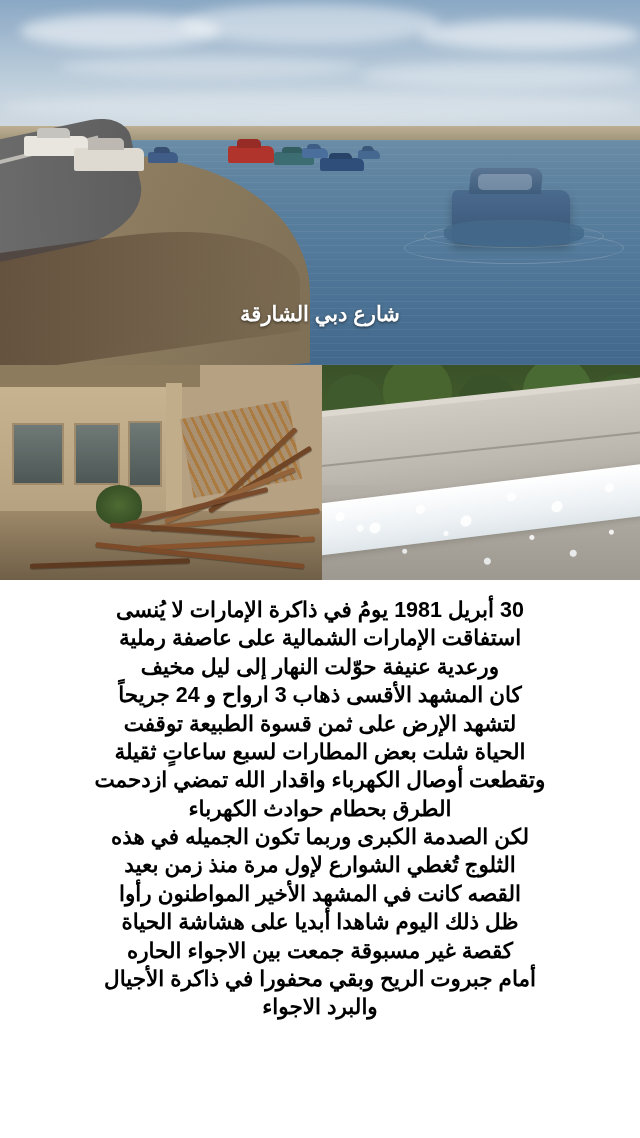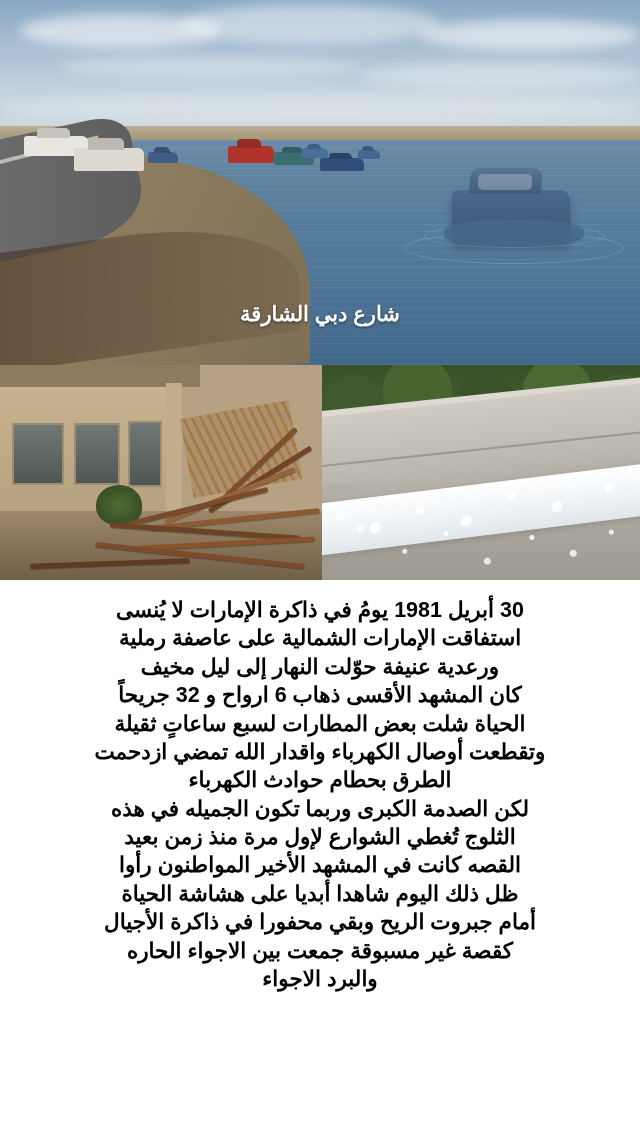--- a/index.html
+++ b/index.html
@@ -424,26 +424,27 @@
       <div class="hail-line"></div>
       <div class="hail-scatter"></div>
     </div>
 
   </div>
 
   <div class="text-block">
     <p>30 أبريل 1981 يومُ في ذاكرة الإمارات لا يُنسى</p>
     <p>استفاقت الإمارات الشمالية على عاصفة رملية</p>
     <p>ورعدية عنيفة حوّلت النهار إلى ليل مخيف</p>
-    <p>كان المشهد  الأقسى ذهاب  6 ارواح  و 32 جريحاً</p>
+    <p>كان المشهد  الأقسى ذهاب  3 ارواح  و 24 جريحاً</p>
+    <p>لتشهد الإرض على ثمن قسوة الطبيعة توقفت</p>
     <p>الحياة شلت  بعض المطارات لسبع ساعاتٍ ثقيلة</p>
     <p>وتقطعت أوصال الكهرباء واقدار الله تمضي ازدحمت</p>
     <p>الطرق بحطام حوادث الكهرباء</p>
     <p>لكن الصدمة الكبرى وربما تكون الجميله في هذه</p>
     <p>الثلوج تُغطي الشوارع لإول مرة منذ زمن بعيد</p>
     <p>القصه  كانت في المشهد الأخير المواطنون رأوا</p>
     <p>ظل ذلك اليوم شاهدا أبديا على هشاشة الحياة</p>
+    <p>كقصة غير مسبوقة جمعت بين الاجواء الحاره</p>
     <p>أمام جبروت الريح وبقي محفورا في ذاكرة الأجيال</p>
-    <p>كقصة غير مسبوقة جمعت بين الاجواء الحاره</p>
     <p>والبرد الاجواء</p>
   </div>
 
 </div>
 
 </body></html>

